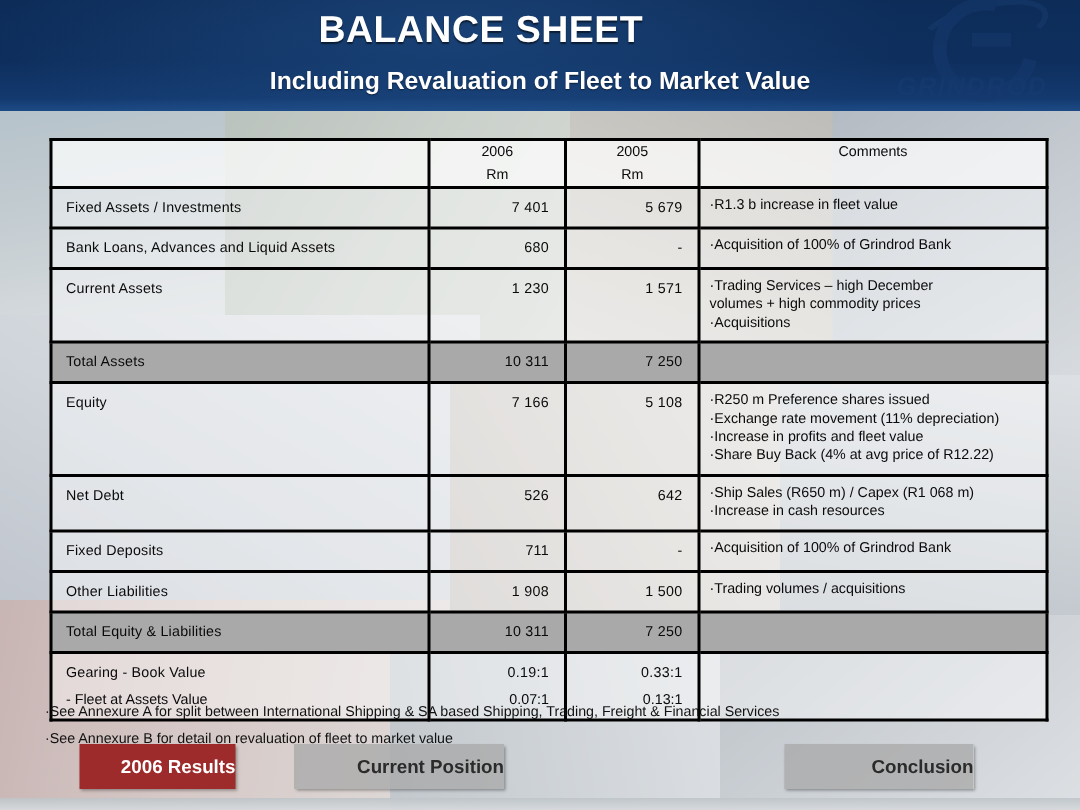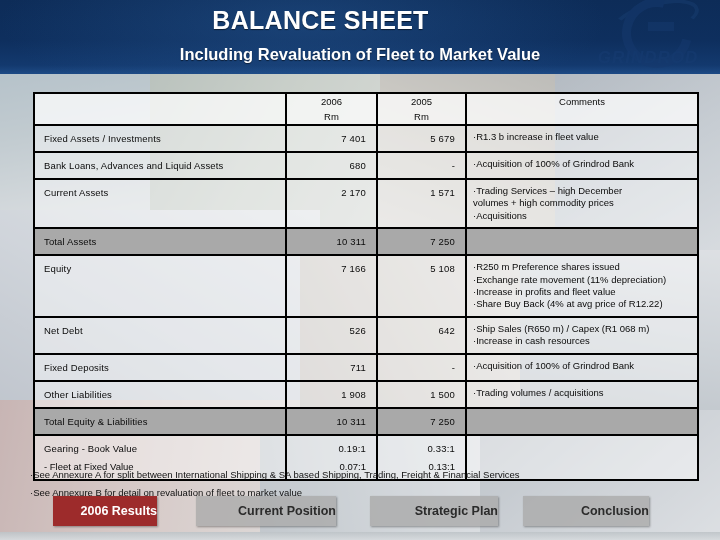--- a/index.html
+++ b/index.html
@@ -194,21 +194,21 @@
           <div class="cmt">
             <div>·Acquisition of 100% of Grindrod Bank</div>
           </div>
         </td>
       </tr>
       <tr class="rowbg">
         <td class="cLabel">
           <div class="lbl">Current Assets</div>
         </td>
         <td class="c06">
-          <div class="num">2 170</div>
+          <div class="num">1 230</div>
         </td>
         <td class="c05">
           <div class="num">1 571</div>
         </td>
         <td class="cCmt">
           <div class="cmt">
             <div>·Trading Services – high December</div>
             <div>   volumes + high commodity prices</div>
             <div>·Acquisitions</div>
           </div>
@@ -306,21 +306,21 @@
         <td class="c05">
           <div class="num">7 250</div>
         </td>
         <td class="cCmt">
           <div class="cmt">&nbsp;</div>
         </td>
       </tr>
       <tr class="rowbg">
         <td class="cLabel">
           <div class="lbl">Gearing - Book Value</div>
-          <div class="sub indent">- Fleet at Fixed Value</div>
+          <div class="sub indent">- Fleet at Assets Value</div>
         </td>
         <td class="c06">
           <div class="num">0.19:1</div>
           <div class="subnum">0.07:1</div>
         </td>
         <td class="c05">
           <div class="num">0.33:1</div>
           <div class="subnum">0.13:1</div>
         </td>
         <td class="cCmt">
@@ -331,15 +331,14 @@
 </table>
 
 <div id="notes">
     <div>·See Annexure A for split between International Shipping &amp; SA based Shipping, Trading, Freight &amp; Financial Services</div>
     <div>·See Annexure B for detail on revaluation of fleet to market value</div>
   </div>
 
 <div id="nav">
     <div class="btn active" style="left: 53px; width: 104px;">2006 Results</div>
     <div class="btn idle" style="left: 196px; width: 140px;">Current Position</div>
-    <div class="btn idle" style="left: 370px; width: 128px;">Strategic Plan</div>
     <div class="btn idle" style="left: 523px; width: 126px;">Conclusion</div>
   </div>
 
 </body></html>

